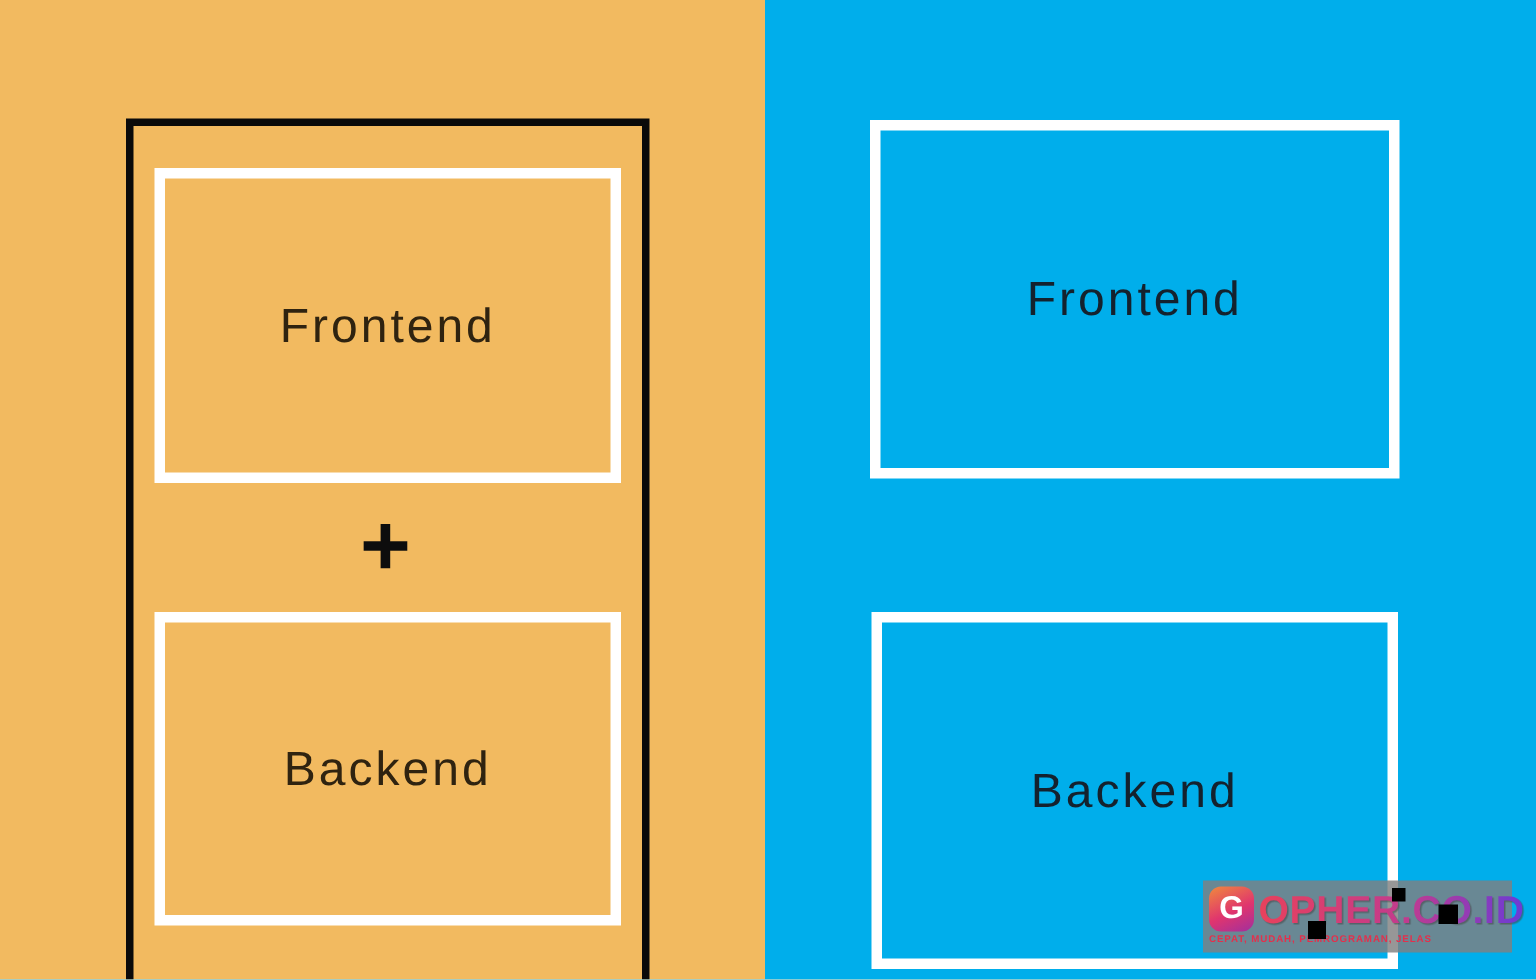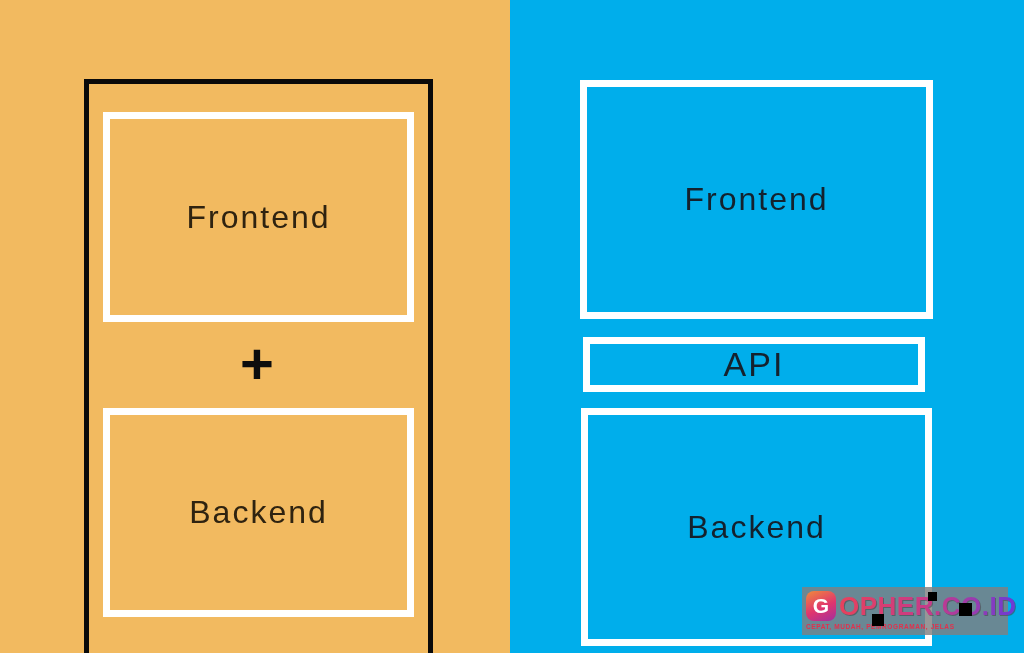--- a/index.html
+++ b/index.html
@@ -124,23 +124,20 @@
   </div>
 
   <div class="wbox be-left">
     <span class="label left-text">Backend</span>
   </div>
 
   <div class="wbox fe-right">
     <span class="label right-text">Frontend</span>
   </div>
 
-  <div class="wbox api-right">
-    <span class="label right-text">API</span>
-  </div>
 
   <div class="wbox be-right">
     <span class="label right-text">Backend</span>
   </div>
 
   <div class="watermark">
     <div class="wm-row">
       <div class="wm-gicon">G</div>
       <div class="wm-brand">OPHER.CO.ID</div>
     </div>

